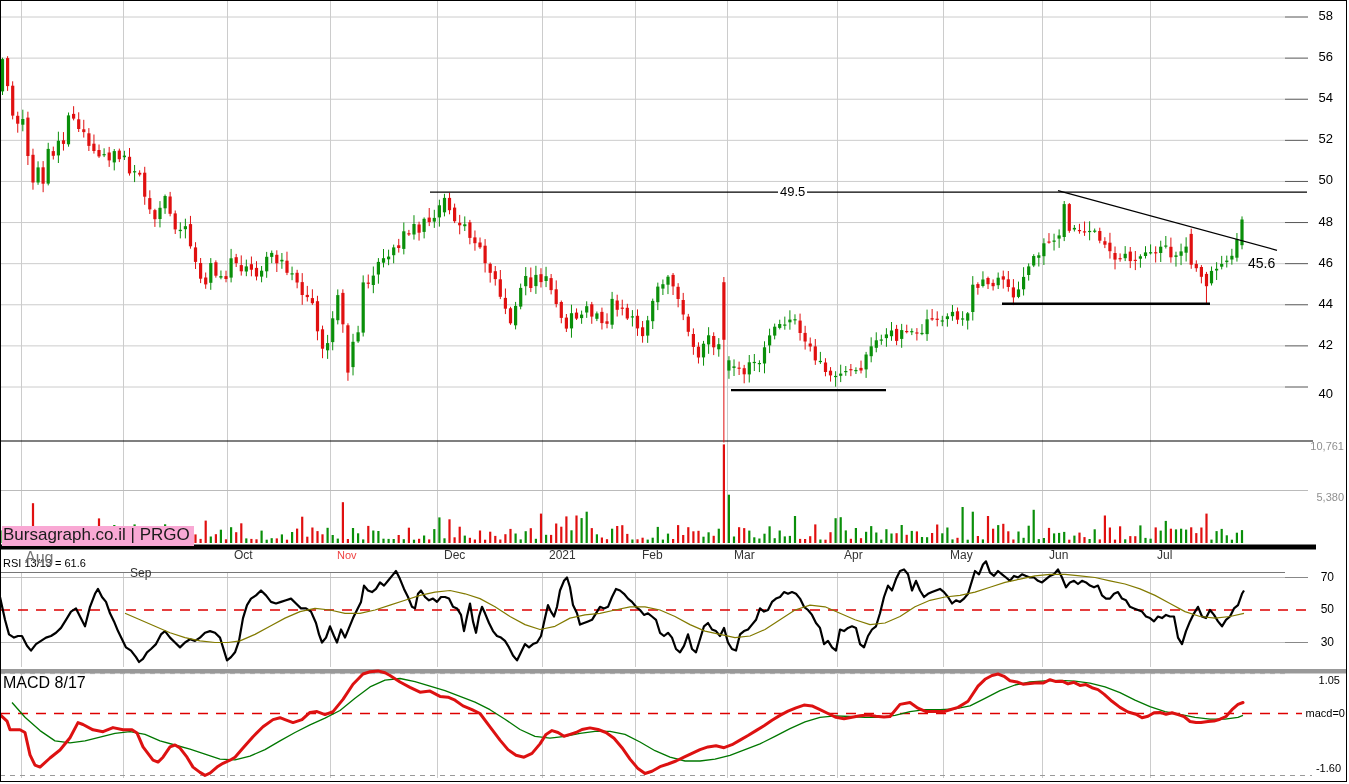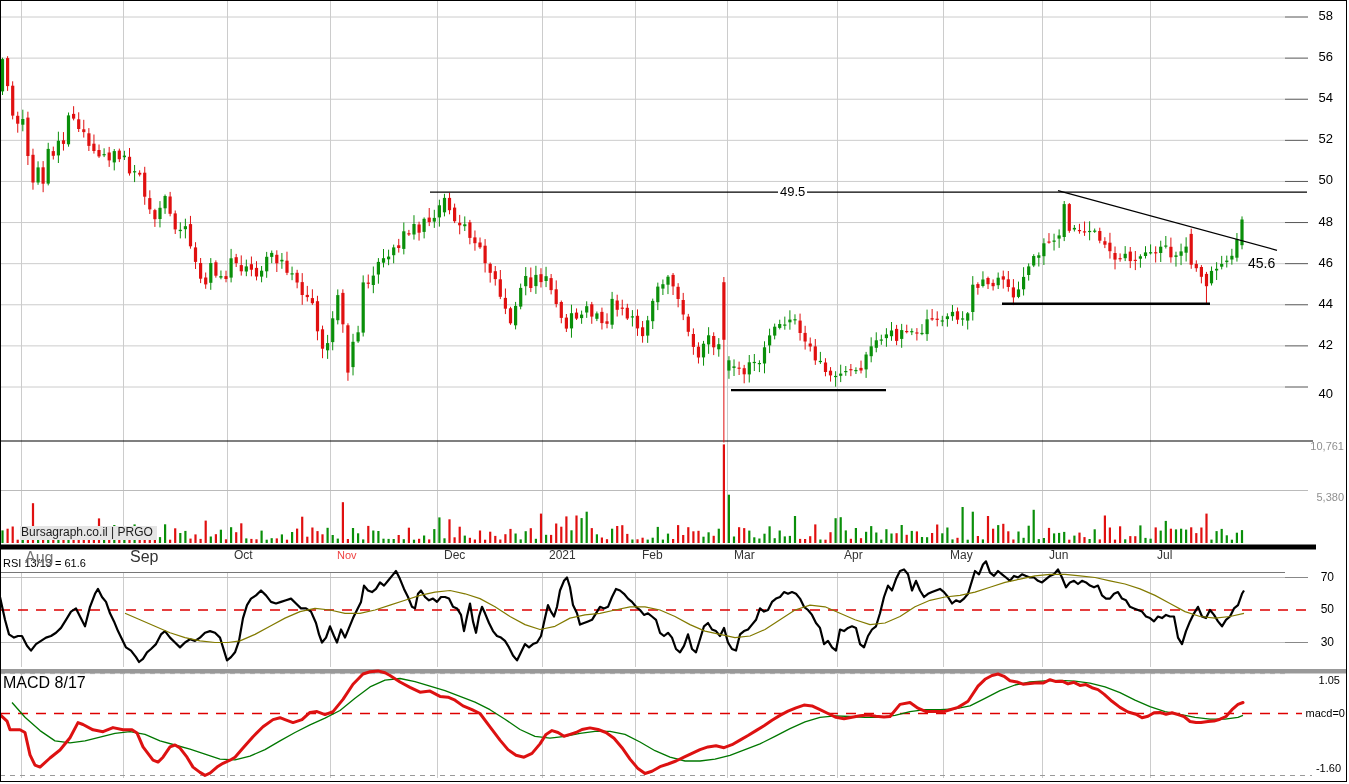--- a/index.html
+++ b/index.html
@@ -1,20 +1,20 @@
 <!DOCTYPE html>
 <html><head>
 <meta charset="utf-8">
 <style>
   html,body{margin:0;padding:0;background:#fff;}
   .chart-wrap{position:relative;width:1349px;height:784px;background:#fff;
     font-family:"Liberation Sans",sans-serif;overflow:hidden;}
   #chart-canvas{position:absolute;left:0;top:0;}
   .lbl{position:absolute;color:#000;white-space:nowrap;line-height:1.1;}
-  .wm{left:20px;top:526px;font-size:12px;color:#1b1b1b;background:#e5e5e5;padding:0 4px 1px 1px;}
+  .wm{left:2px;top:526px;font-size:17px;color:#1b1b1b;background:#f9a8d4;padding:0 4px 1px 1px;}
   .rsi-lbl{left:3px;top:557px;font-size:11px;}
   .macd-lbl{left:3px;top:674px;font-size:16px;}
   .res-lbl{left:778px;top:185px;font-size:13px;background:#fff;padding:0 2px;}
   .tgt-lbl{left:1248px;top:256px;font-size:14px;}
 </style>
 </head>
 <body>
 
 <div class="chart-wrap">
   <svg id="chart-canvas" width="1349" height="784" viewBox="0 0 1349 784">
@@ -832,21 +832,21 @@
       <rect x="0.0" y="544.5" width="1316" height="5.0" fill="#000"></rect>
       <rect x="0.5" y="0.5" width="1346" height="781" fill="none" stroke="#000" stroke-width="1"></rect>
     </svg>
   <div class="lbl wm">Bursagraph.co.il | PRGO</div>
   <div class="lbl rsi-lbl">RSI 13/13 = 61.6</div>
   <div class="lbl macd-lbl">MACD 8/17</div>
   <div class="lbl res-lbl">49.5</div>
   <div class="lbl tgt-lbl">45.6</div>
   <div id="dyn">
       <span class="lbl" style="left: 25px; top: 549px; font-size: 16px; color: #737373;">Aug</span>
-      <span class="lbl" style="left: 130px; top: 548px; font-size: 16px; color: rgb(51, 51, 51);">Sep</span>
+      <span class="lbl" style="left: 130px; top: 567px; font-size: 12px; color: rgb(51, 51, 51);">Sep</span>
       <span class="lbl" style="left: 234px; top: 549px; font-size: 12px; color: rgb(51, 51, 51);">Oct</span>
       <span class="lbl" style="left: 337px; top: 549px; font-size: 11px; color: #ef4444;">Nov</span>
       <span class="lbl" style="left: 444px; top: 549px; font-size: 12px; color: rgb(51, 51, 51);">Dec</span>
       <span class="lbl" style="left: 549px; top: 549px; font-size: 12px; color: rgb(51, 51, 51);">2021</span>
       <span class="lbl" style="left: 642px; top: 549px; font-size: 12px; color: rgb(51, 51, 51);">Feb</span>
       <span class="lbl" style="left: 734px; top: 549px; font-size: 12px; color: rgb(51, 51, 51);">Mar</span>
       <span class="lbl" style="left: 844px; top: 549px; font-size: 12px; color: rgb(51, 51, 51);">Apr</span>
       <span class="lbl" style="left: 950px; top: 549px; font-size: 12px; color: rgb(51, 51, 51);">May</span>
       <span class="lbl" style="left: 1049px; top: 549px; font-size: 12px; color: rgb(51, 51, 51);">Jun</span>
       <span class="lbl" style="left: 1157px; top: 549px; font-size: 12px; color: rgb(51, 51, 51);">Jul</span>

